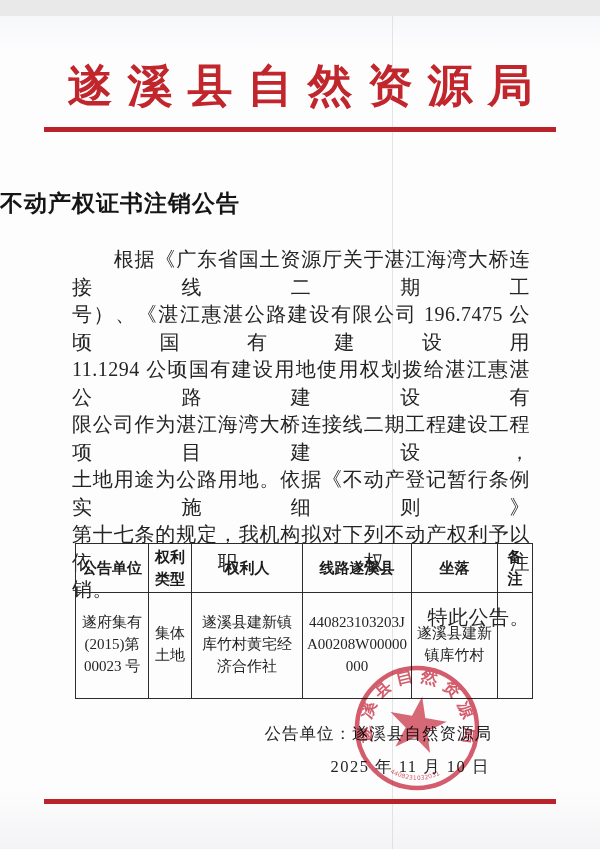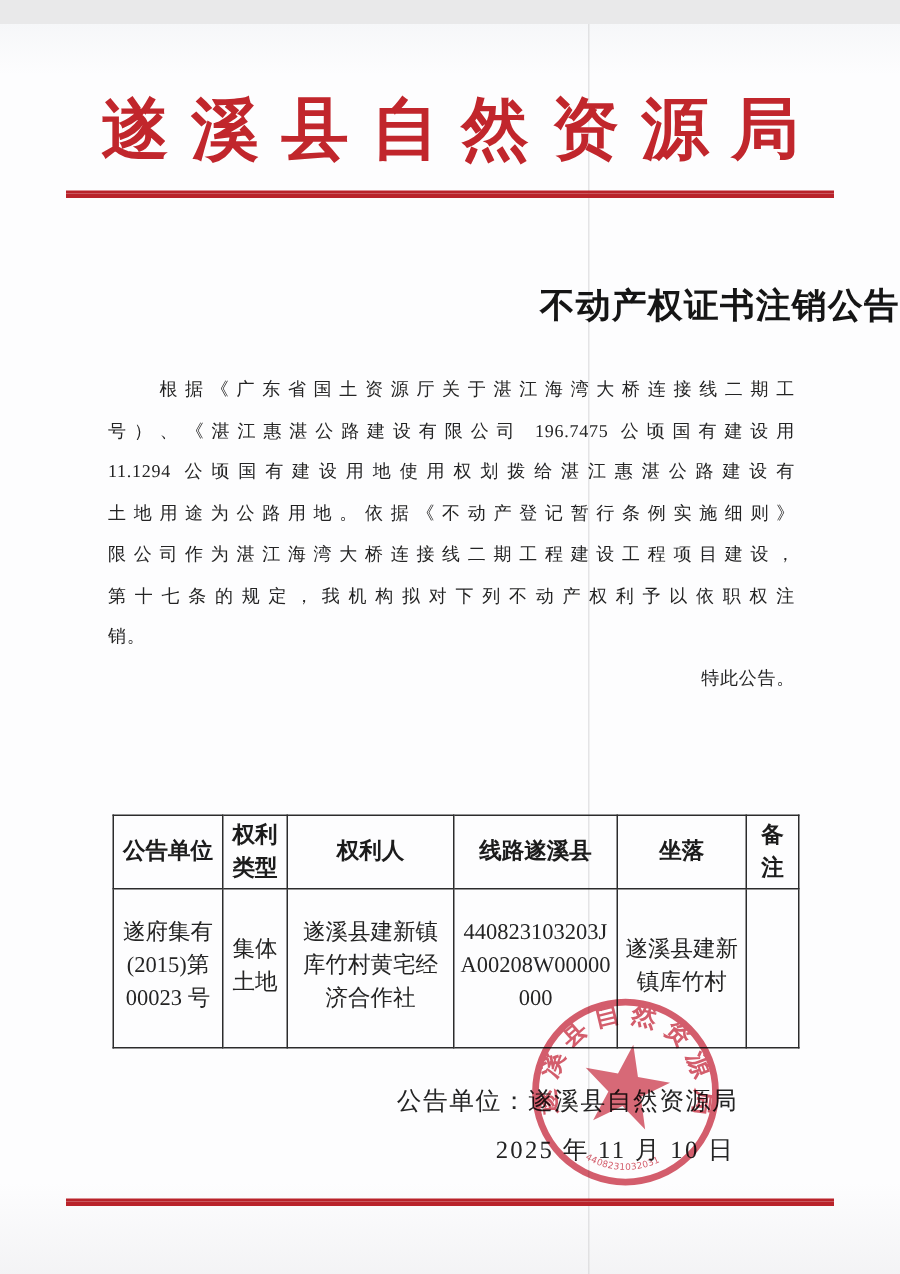--- a/index.html
+++ b/index.html
@@ -27,27 +27,27 @@
   }
   .rule {
     position:absolute; left:44px; width:512px; height:4px;
     border-top:2px solid #b9232a;
     border-bottom:3px solid #b9232a;
   }
   .rule-top { top:111px; }
   .rule-bottom { top:783px; }
   .doc-title {
     position:absolute; top:172px; left:0; right:0;
-    text-align:right;
+    text-align:left;
     font-size:23px; font-weight:bold; color:#151515;
     letter-spacing:1px;
   }
   .body-block {
     position:absolute; top:230px; left:72px; width:458px;
-    font-size:12px; line-height:27.5px; color:#242424;
+    font-size:20px; line-height:27.5px; color:#242424;
     letter-spacing:.5px;
   }
   .body-line { text-align:justify; text-align-last:justify; }
   .body-line.short { text-align-last:left; }
   .closing-line { text-align:right; }
   .notice-table {
     position:absolute; top:527px; left:75px;
     border-collapse:collapse; table-layout:fixed;
     width:457px;
     font-size:15px;
@@ -88,22 +88,22 @@
   <div class="agency">遂溪县自然资源局</div>
 
   <div class="rule rule-top"></div>
 
   <div class="doc-title">不动产权证书注销公告</div>
 
   <div class="body-block">
     <div class="body-line">　　根据《广东省国土资源厅关于湛江海湾大桥连接线二期工</div>
     <div class="body-line">号）、《湛江惠湛公路建设有限公司 196.7475 公顷国有建设用</div>
     <div class="body-line">11.1294 公顷国有建设用地使用权划拨给湛江惠湛公路建设有</div>
+    <div class="body-line">限公司作为湛江海湾大桥连接线二期工程建设工程项目建设，</div>
     <div class="body-line">土地用途为公路用地。依据《不动产登记暂行条例实施细则》</div>
-    <div class="body-line">限公司作为湛江海湾大桥连接线二期工程建设工程项目建设，</div>
     <div class="body-line">第十七条的规定，我机构拟对下列不动产权利予以依职权注</div>
     <div class="body-line short">销。</div>
     <div class="closing-line">　　特此公告。</div>
   </div>
 
   <table class="notice-table">
     <colgroup>
       <col style="width:73px">
         <col style="width:43px">
         <col style="width:111px">

